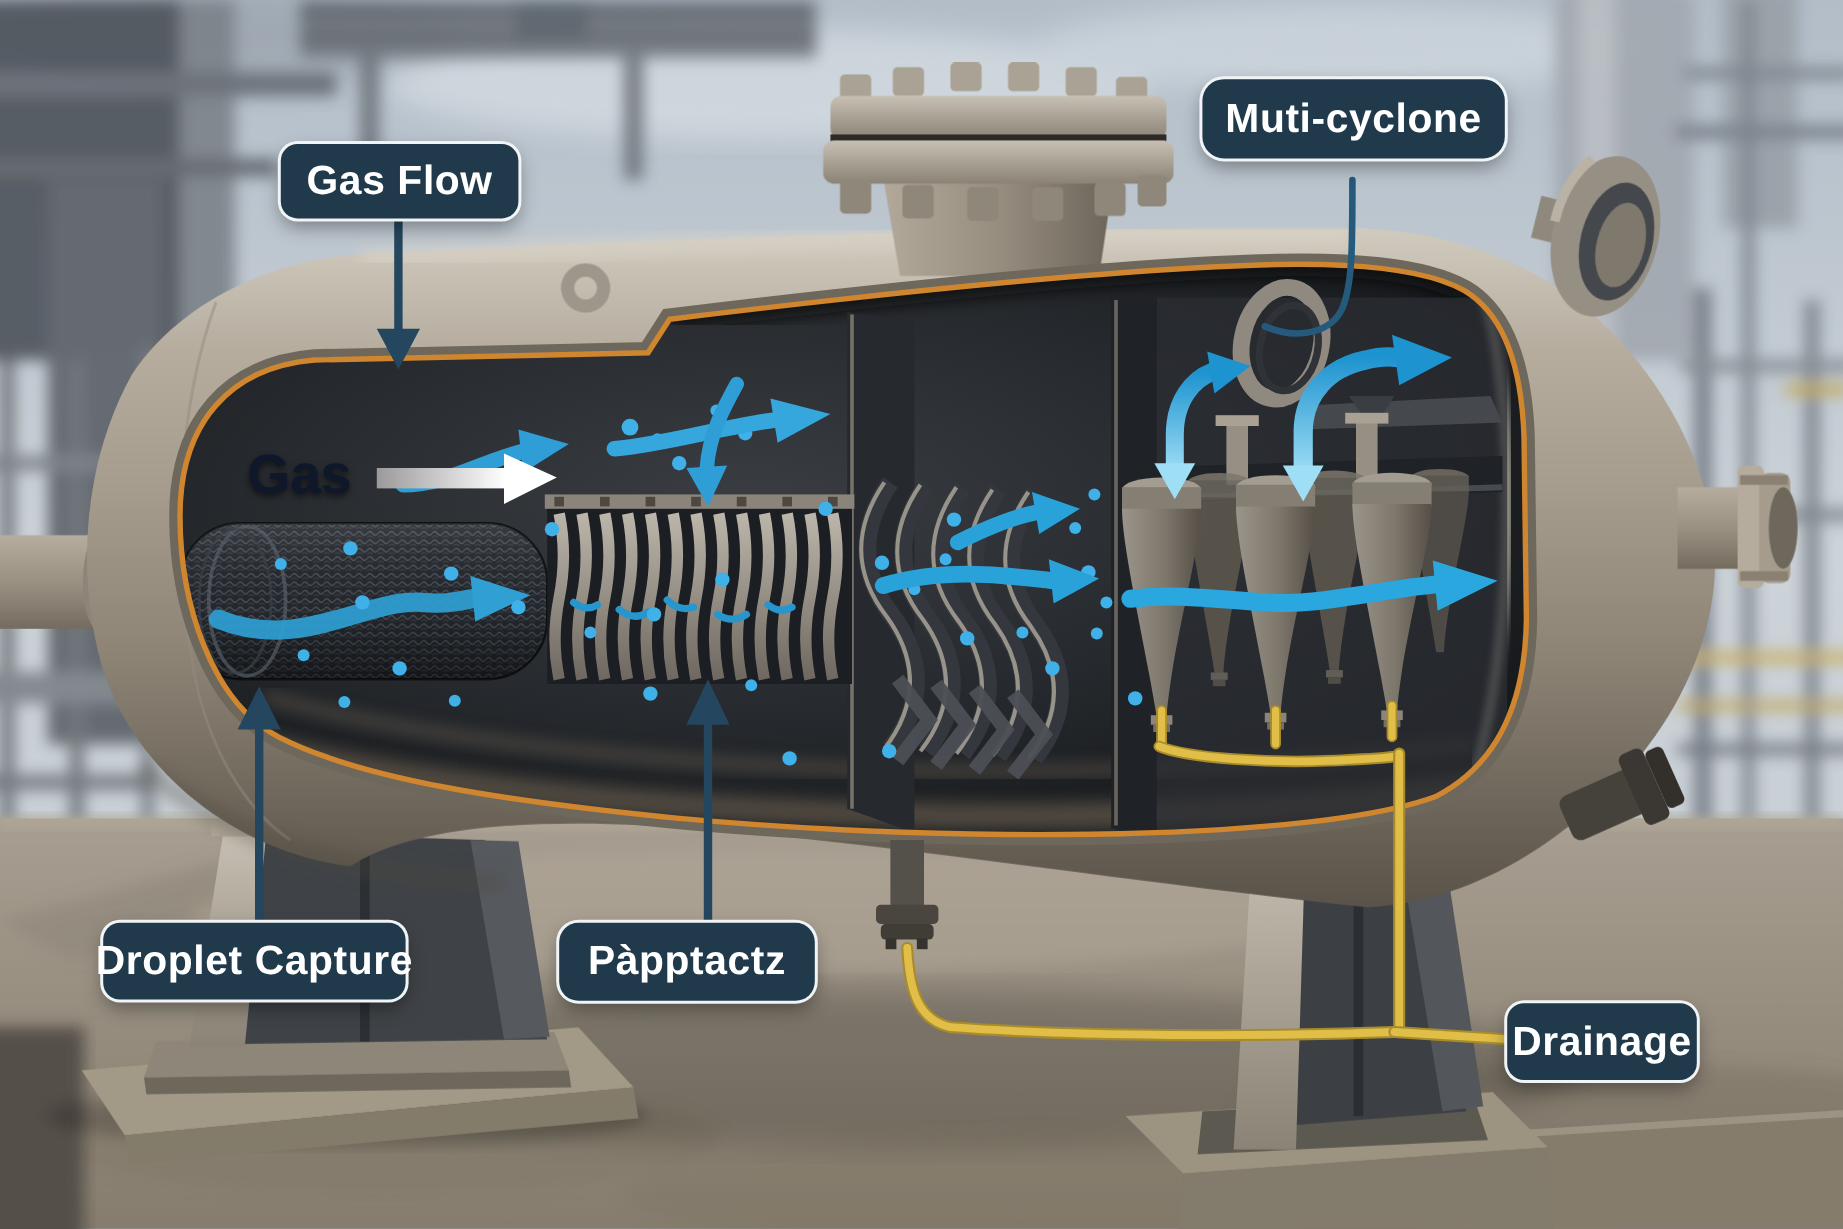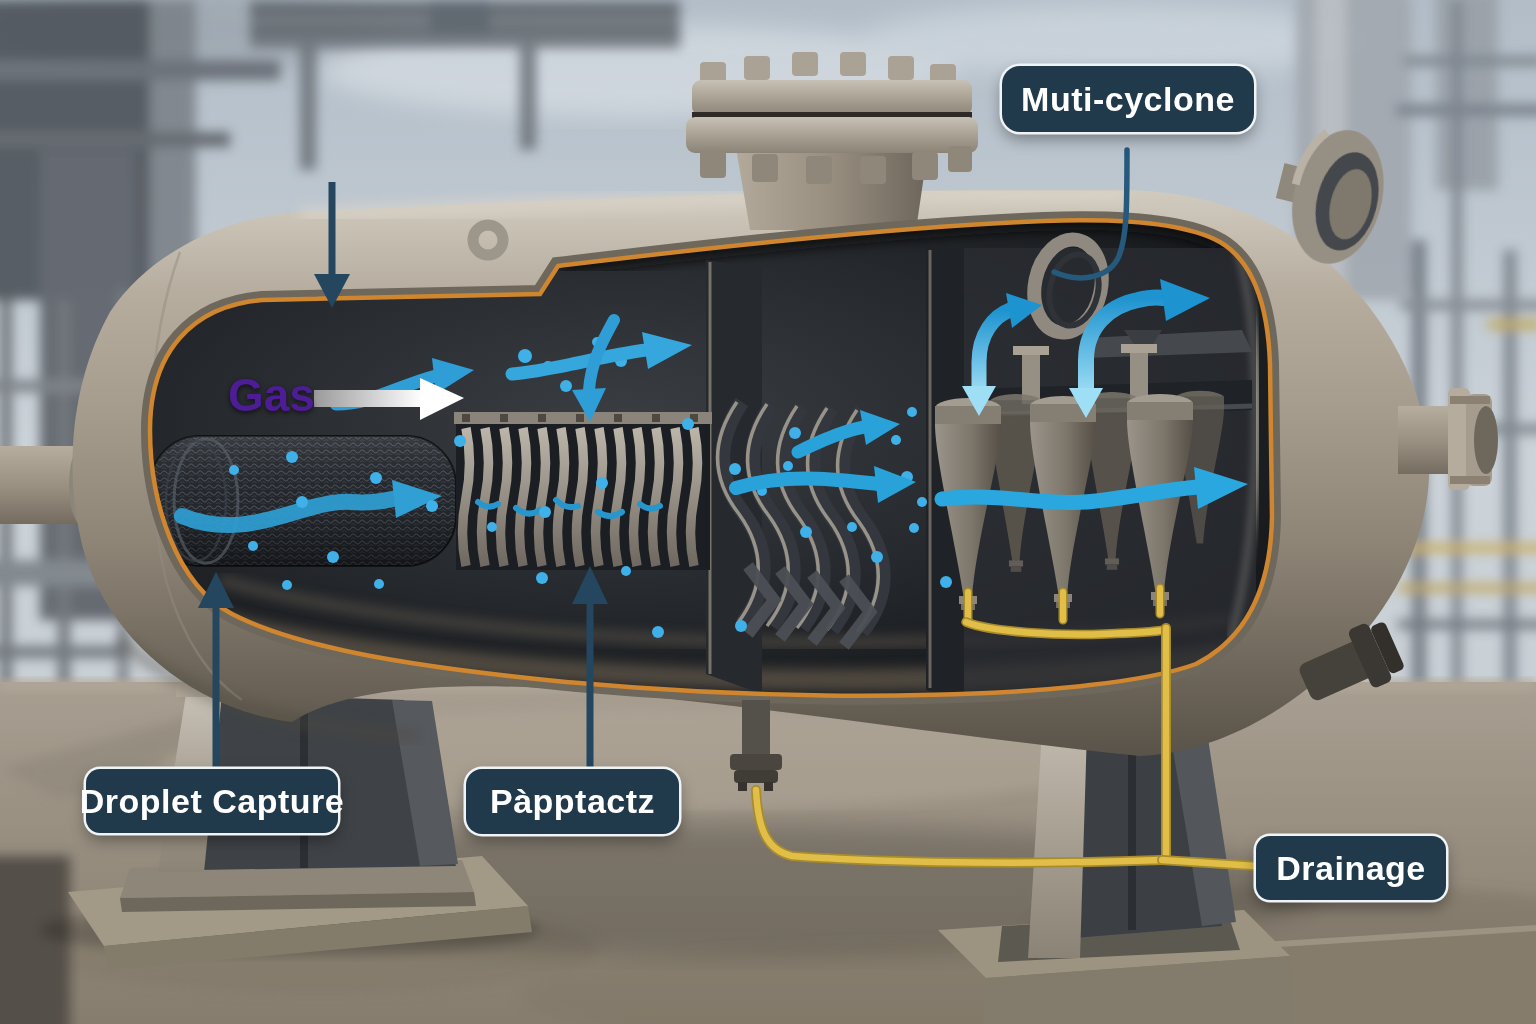--- a/index.html
+++ b/index.html
@@ -14,24 +14,24 @@
     background:var(--label_bg,#20394b);color:var(--label_text,#fff);
     font-weight:bold;font-size:34px;letter-spacing:.5px;
     border-radius:14px;
     box-shadow:0 0 0 2.5px var(--label_outline,rgba(255,255,255,.8)),0 7px 16px rgba(0,0,0,.38);
     white-space:nowrap;
   }
   #lbl-gas-flow        {left:234px;top:120px;width:198px;height:62px;}
   #lbl-muti-cyclone    {left:1002px;top:66px;width:252px;height:66px;border-radius:18px;}
   #lbl-droplet-capture {left:86px;top:769px;width:252px;height:64px;}
   #lbl-papptactz       {left:466px;top:769px;width:213px;height:65px;border-radius:16px;text-align:center;}
-  #lbl-drainage        {left:1256px;top:836px;width:190px;height:64px;}
+  #lbl-drainage        {left:1256px;top:836px;width:158px;height:64px;}
   #txt-gas{
-    position:absolute;left:228px;top:368px;width:102px;height:54px;
-    color:#4c1d95;font-weight:bold;font-size:46px;line-height:54px;
+    position:absolute;left:206px;top:368px;width:102px;height:54px;
+    color:#0f172a;font-weight:bold;font-size:46px;line-height:54px;
     text-shadow:0 2px 5px rgba(0,0,0,.6);
   }
 </style>
 </head>
 <body>
 
 <div id="stage">
 
 <svg id="scene-svg" viewBox="0 0 1536 1024" width="1536" height="1024">
 <defs>
@@ -523,19 +523,20 @@
   </g>
   <path d="M1127,150 C1127,206 1127,236 1119,256 C1110,277 1082,284 1054,272" stroke="#255a7c" stroke-width="5.5" fill="none" stroke-linecap="round"></path>
 </g>
 
 <g>
   <rect x="314" y="390" width="108" height="17" fill="url(#whiteArrowGrad)"></rect>
   <polygon points="420,378 464,398 420,420" fill="#ffffff"></polygon>
 </g>
 </svg>
 
+<div class="callout" id="lbl-gas-flow">Gas Flow</div>
 <div class="callout" id="lbl-muti-cyclone">Muti-cyclone</div>
 <div class="callout" id="lbl-droplet-capture">Droplet Capture</div>
 <div class="callout" id="lbl-papptactz">Pàpptactz</div>
 <div class="callout" id="lbl-drainage">Drainage</div>
 <div id="txt-gas">Gas</div>
 
 </div>
 
 </body></html>

